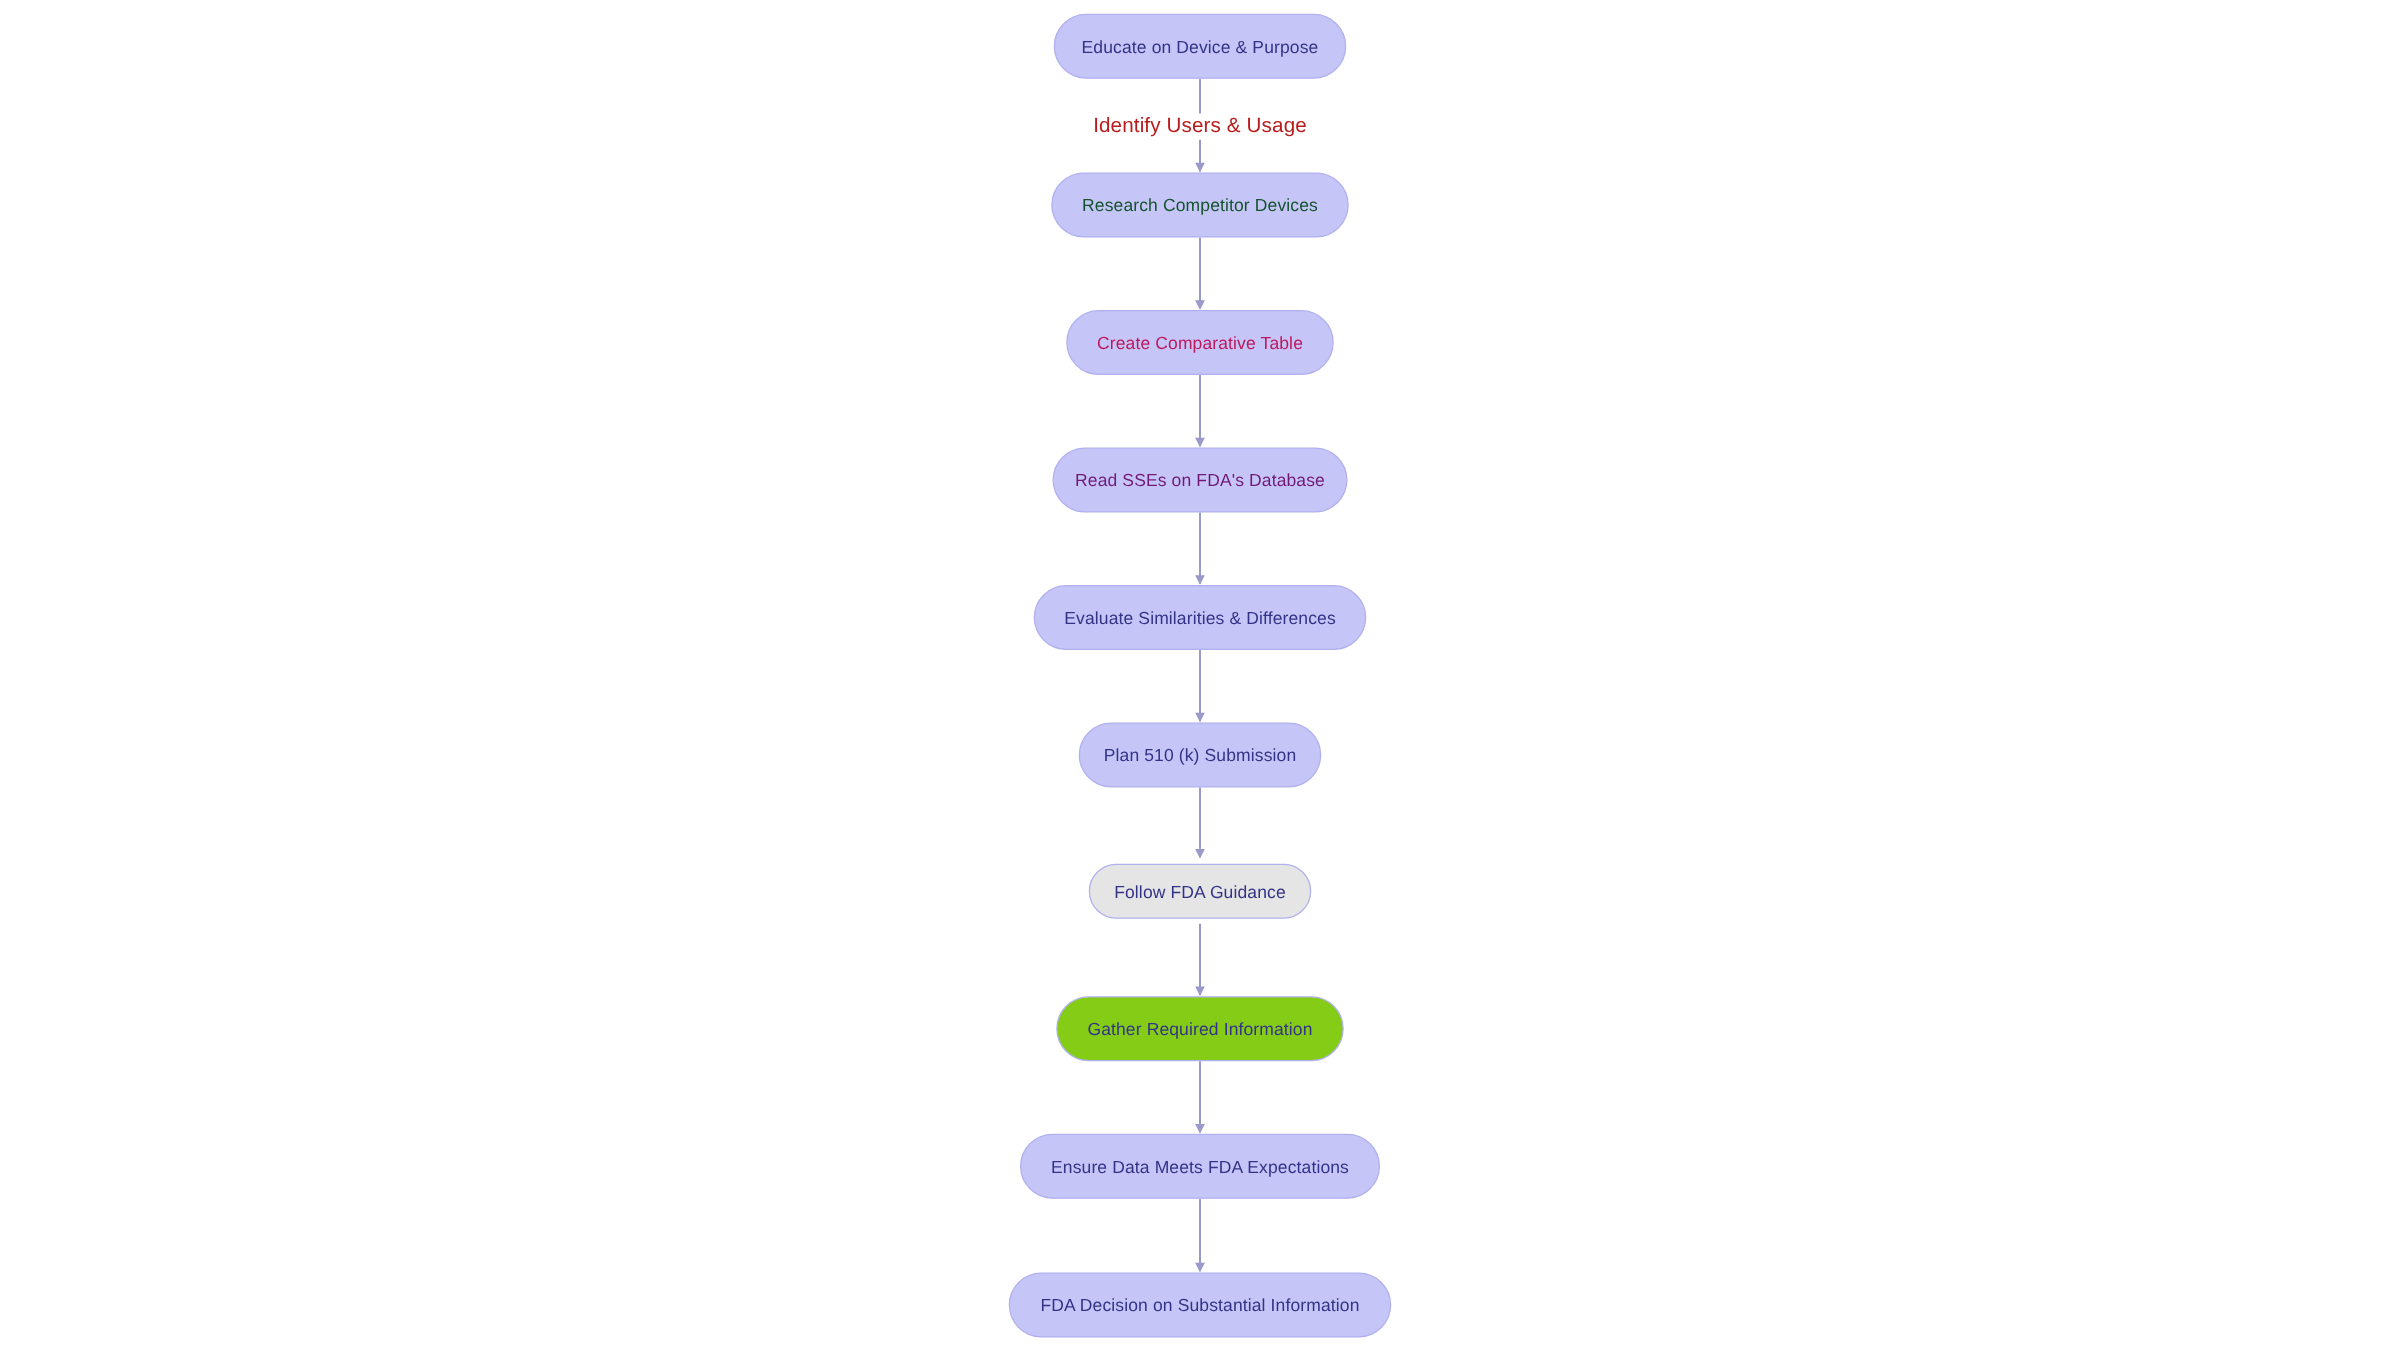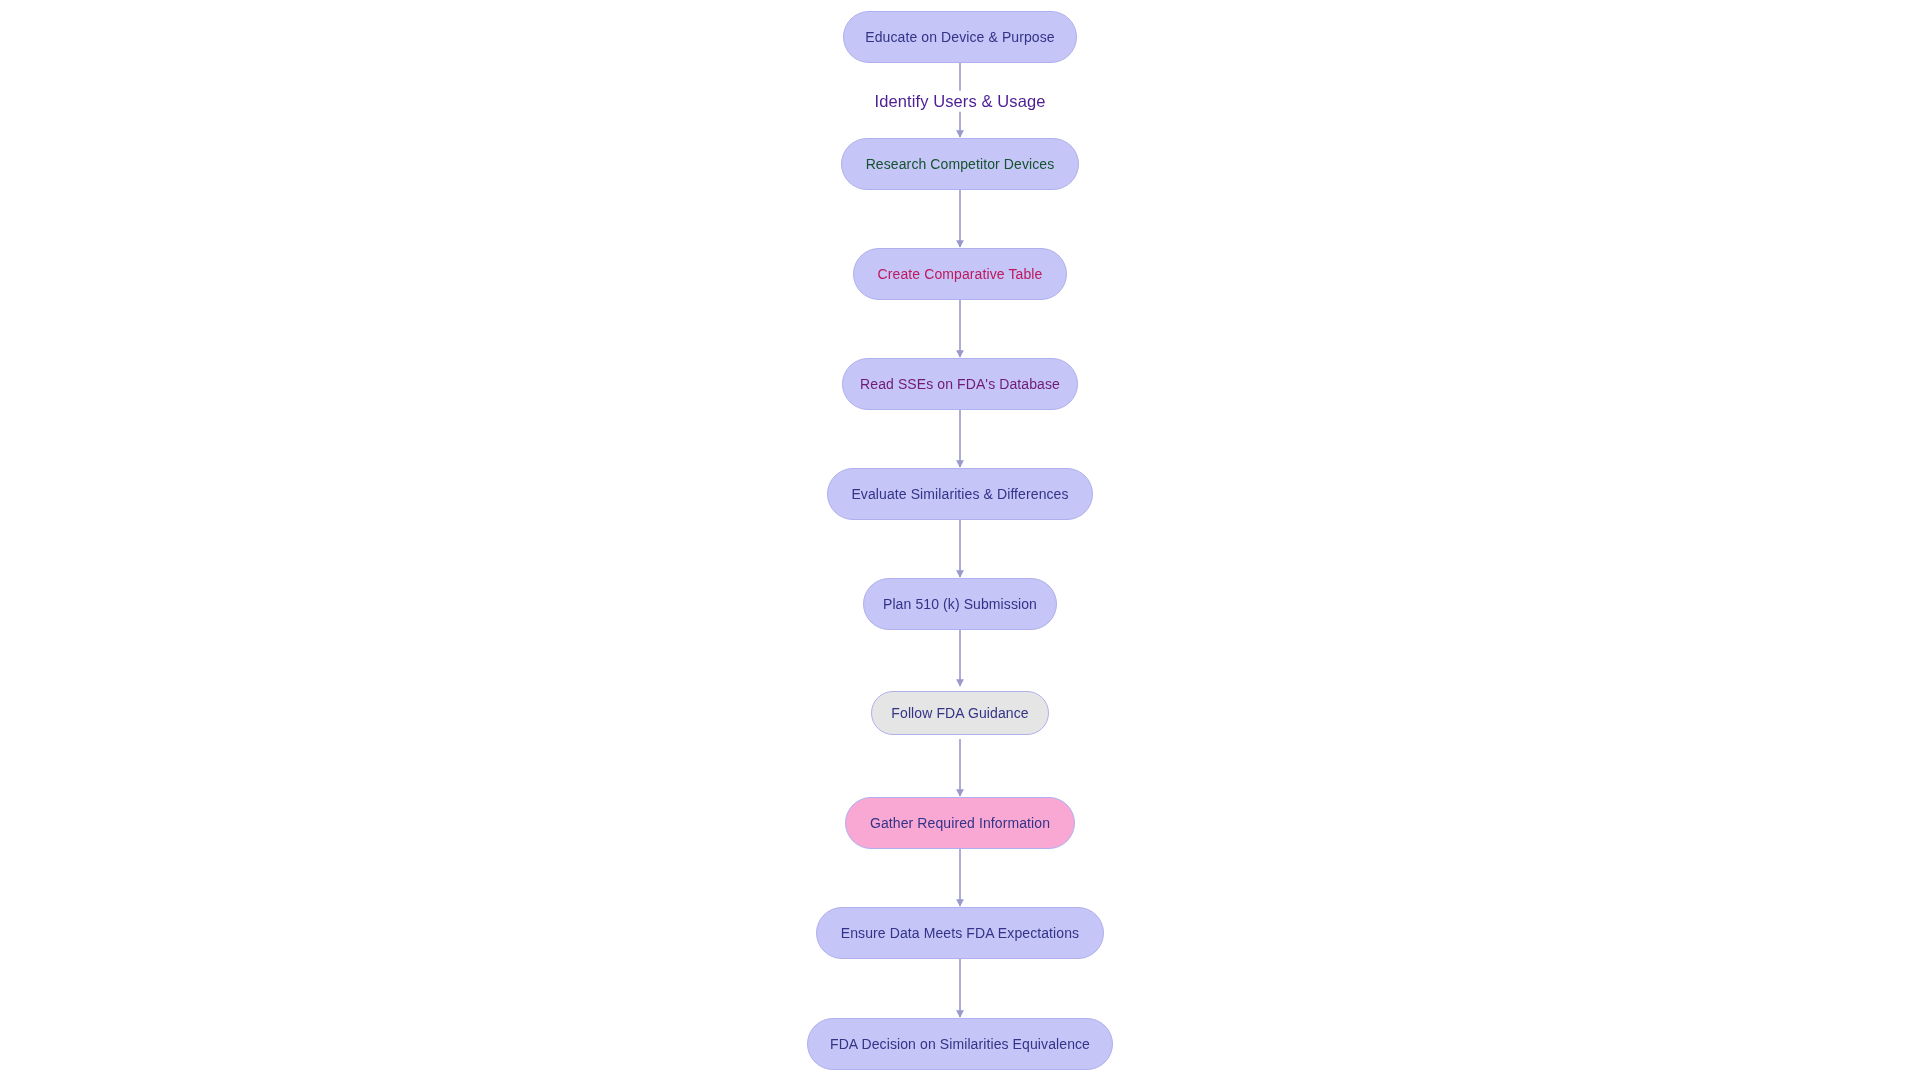--- a/index.html
+++ b/index.html
@@ -106,27 +106,27 @@
       </div>
       <div class="node" style="left: 960px; top: 494px; width: 266px; height: 52px; background: rgb(197, 197, 248); border-color: rgb(176, 176, 238);">
         <span class="node-label" style="color: rgb(51, 51, 136);">Evaluate Similarities &amp; Differences</span>
       </div>
       <div class="node" style="left: 960px; top: 604px; width: 194px; height: 52px; background: rgb(197, 197, 248); border-color: rgb(176, 176, 238);">
         <span class="node-label" style="color: rgb(51, 51, 136);">Plan 510 (k) Submission</span>
       </div>
       <div class="node" style="left: 960px; top: 713px; width: 178px; height: 44px; background: #e5e5e5; border-color: rgb(176, 176, 238);">
         <span class="node-label" style="color: rgb(51, 51, 136);">Follow FDA Guidance</span>
       </div>
-      <div class="node" style="left: 960px; top: 823px; width: 230px; height: 52px; background: #f9a8d4; border-color: rgb(176, 176, 238);">
+      <div class="node" style="left: 960px; top: 823px; width: 230px; height: 52px; background: #84cc16; border-color: rgb(176, 176, 238);">
         <span class="node-label" style="color: rgb(51, 51, 136);">Gather Required Information</span>
       </div>
       <div class="node" style="left: 960px; top: 933px; width: 288px; height: 52px; background: rgb(197, 197, 248); border-color: rgb(176, 176, 238);">
         <span class="node-label" style="color: rgb(51, 51, 136);">Ensure Data Meets FDA Expectations</span>
       </div>
       <div class="node" style="left: 960px; top: 1044px; width: 306px; height: 52px; background: rgb(197, 197, 248); border-color: rgb(176, 176, 238);">
-        <span class="node-label" style="color: rgb(51, 51, 136);">FDA Decision on Similarities Equivalence</span>
+        <span class="node-label" style="color: rgb(51, 51, 136);">FDA Decision on Substantial Information</span>
       </div>
     </div>
   <div id="edge-labels-layer">
-      <div class="edge-label" style="left: 960px; top: 101px; color: #4c1d95;">Identify Users &amp; Usage</div>
+      <div class="edge-label" style="left: 960px; top: 101px; color: #b91c1c;">Identify Users &amp; Usage</div>
     </div>
 
 </div>
 
 </body></html>

